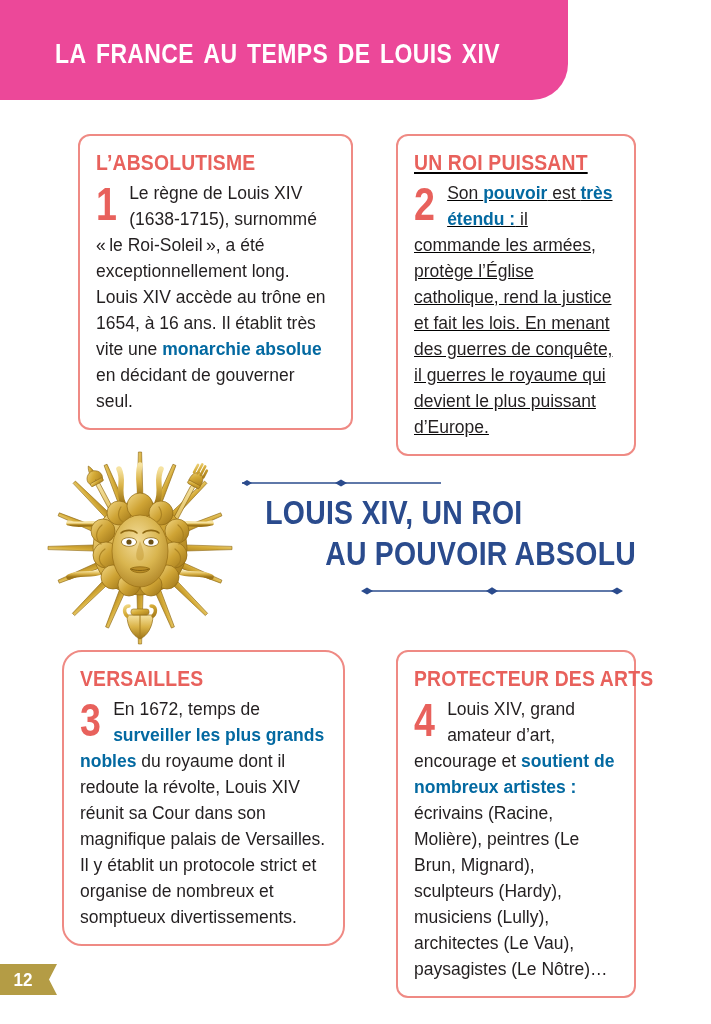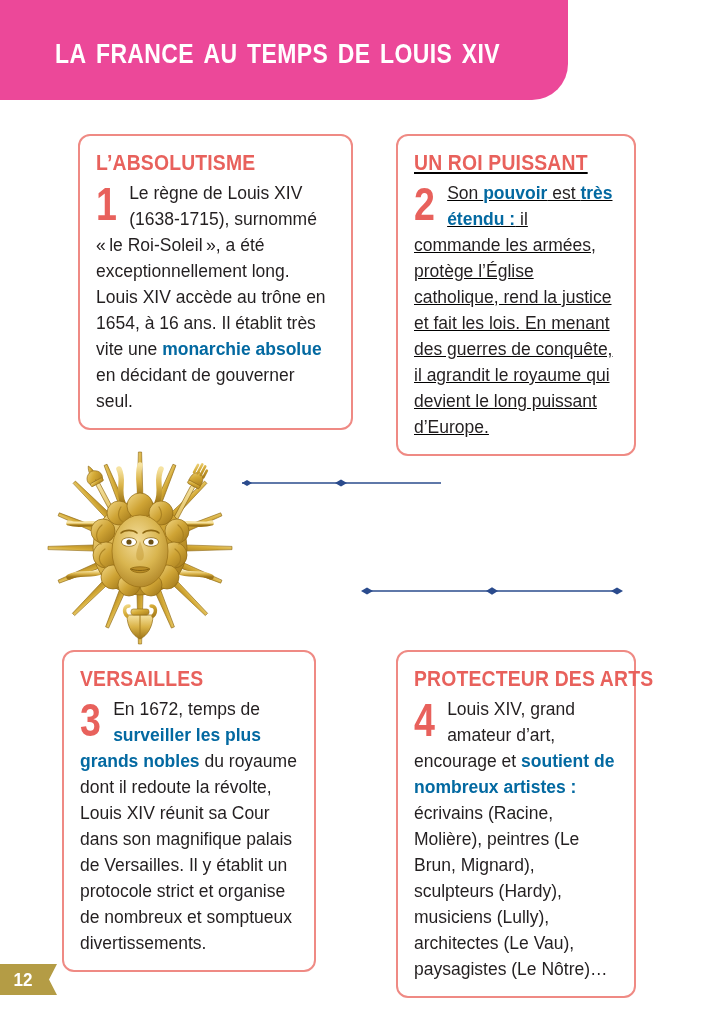--- a/index.html
+++ b/index.html
@@ -82,21 +82,21 @@
     transform: scaleX(0.8);
     transform-origin: left top;
   }
   .hl {
     color: #0369a1;
     font-weight: bold;
   }
 
   #box-absolutisme { left: 78px;  top: 134px; width: 275px; }
   #box-roi         { left: 396px; top: 134px; width: 240px; text-decoration: underline; }
-  #box-versailles  { left: 62px;  top: 650px; width: 254px; }
+  #box-versailles  { left: 62px;  top: 650px; width: 283px; border-radius: 20px; }
   #box-arts        { left: 396px; top: 650px; width: 240px; }
 
   
   #sun-emblem {
     position: absolute;
     left: 45px;
     top: 445px;
     width: 190px;
     height: 205px;
   }
@@ -170,21 +170,21 @@
 <div class="fact-box" id="box-absolutisme">
   <div class="box-heading">L’ABSOLUTISME</div>
   <div class="box-body">
     <span class="num">1</span><span><span>Le règne de Louis XIV (1638-1715), surnommé « le Roi-Soleil », a été exceptionnellement long. Louis XIV accède au trône en 1654, à 16 ans. Il établit très vite une </span><span class="hl">monarchie absolue</span><span> en décidant de gouverner seul.</span></span>
   </div>
 </div>
 
 <div class="fact-box" id="box-roi">
   <div class="box-heading">UN ROI PUISSANT</div>
   <div class="box-body">
-    <span class="num">2</span><span><span>Son </span><span class="hl">pouvoir</span><span> est </span><span class="hl">très étendu :</span><span> il commande les armées, protège l’Église catholique, rend la justice et fait les lois. En menant des guerres de conquête, il agrandit le royaume qui devient le long puissant d’Europe.</span></span>
+    <span class="num">2</span><span><span>Son </span><span class="hl">pouvoir</span><span> est </span><span class="hl">très étendu :</span><span> il commande les armées, protège l’Église catholique, rend la justice et fait les lois. En menant des guerres de conquête, il guerres le royaume qui devient le plus puissant d’Europe.</span></span>
   </div>
 </div>
 
 <div class="fact-box" id="box-versailles">
   <div class="box-heading">VERSAILLES</div>
   <div class="box-body">
     <span class="num">3</span><span><span>En 1672, temps de </span><span class="hl">surveiller les plus grands nobles</span><span> du royaume dont il redoute la révolte, Louis XIV réunit sa Cour dans son magnifique palais de Versailles. Il y établit un protocole strict et organise de nombreux et somptueux divertissements.</span></span>
   </div>
 </div>
 
@@ -346,20 +346,24 @@
   </svg>
 </div>
 
 <div id="centre-title-block">
   <svg id="rule-top" class="deco-rule" viewBox="0 0 210 14" aria-hidden="true">
     <line x1="6" y1="7" x2="205" y2="7" stroke="#2a4b8d" stroke-width="1.7"></line>
     <polygon points="6,7 11,4 16,7 11,10" fill="#2a4b8d"></polygon>
     <polygon points="99,7 105,3.4 111,7 105,10.6" fill="#2a4b8d"></polygon>
   </svg>
 
+  <div id="centre-title">
+    <span class="line line-1">LOUIS XIV, UN ROI</span>
+    <span class="line line-2">AU POUVOIR ABSOLU</span>
+  </div>
 
   <svg id="rule-bot" class="deco-rule" viewBox="0 0 268 14" aria-hidden="true">
     <line x1="8" y1="7" x2="260" y2="7" stroke="#2a4b8d" stroke-width="1.7"></line>
     <polygon points="3,7 9,3.6 15,7 9,10.4" fill="#2a4b8d"></polygon>
     <polygon points="128,7 134,3.2 140,7 134,10.8" fill="#2a4b8d"></polygon>
     <polygon points="253,7 259,3.6 265,7 259,10.4" fill="#2a4b8d"></polygon>
   </svg>
 </div>
 
 <div id="footer">

